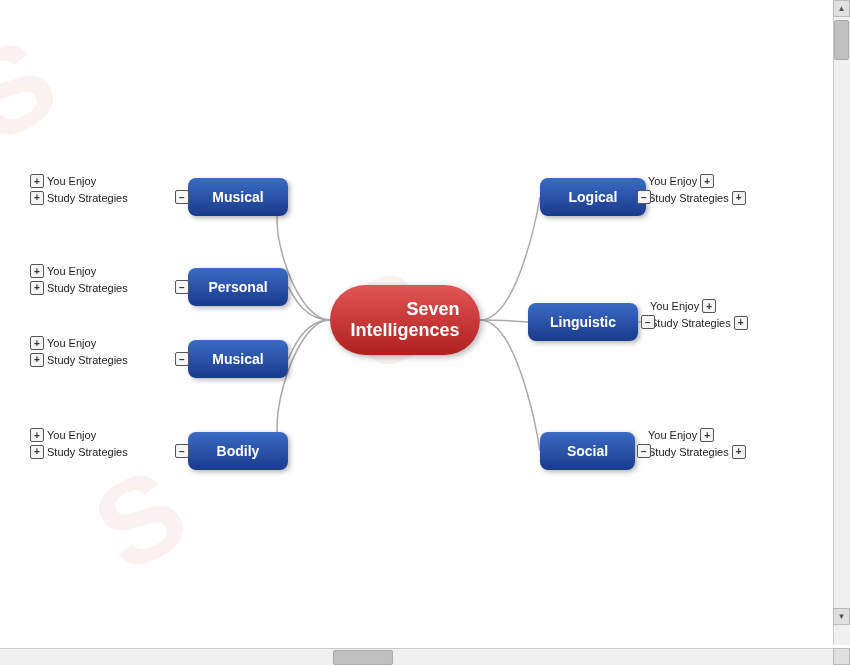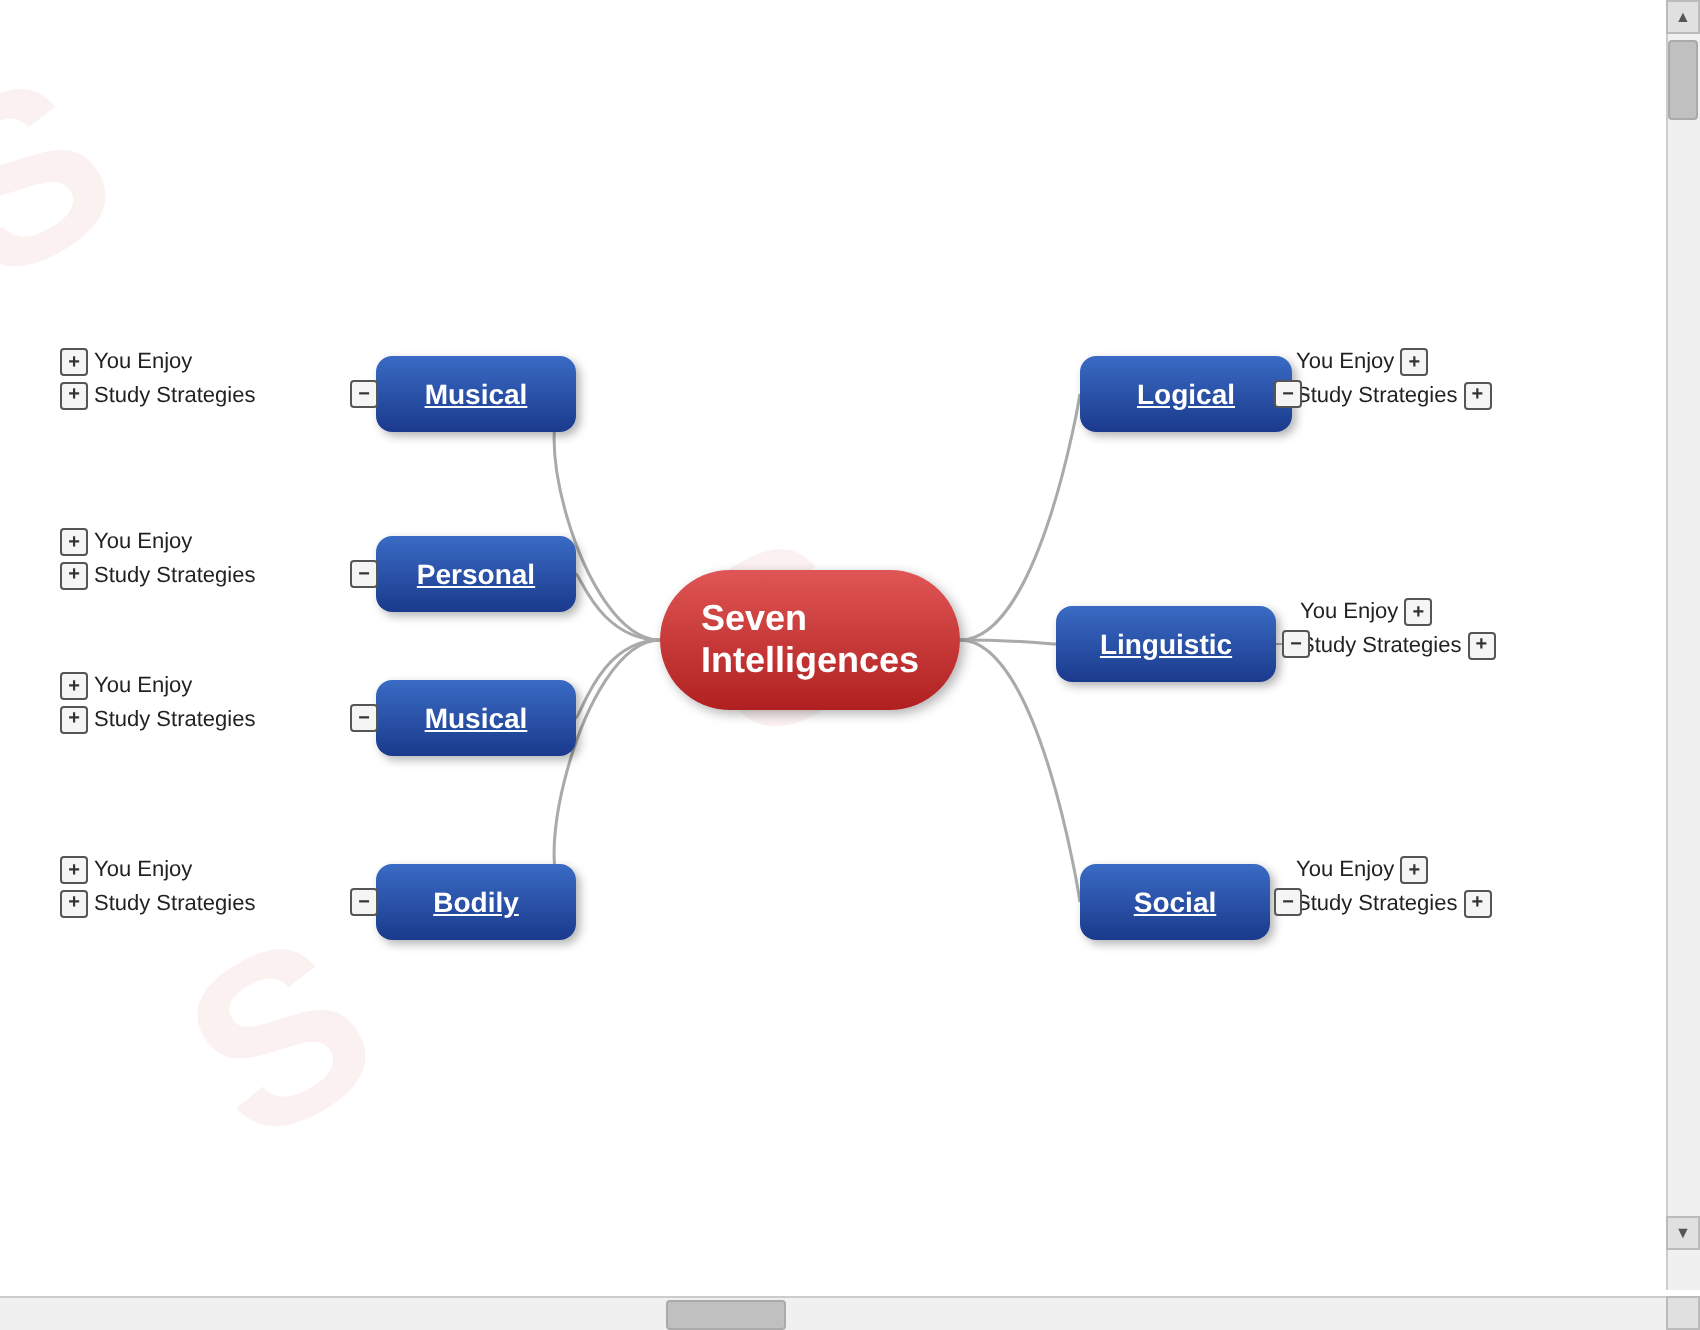--- a/index.html
+++ b/index.html
@@ -113,21 +113,21 @@
       position: absolute;
       left: 330px;
       top: 285px;
       width: 150px;
       height: 70px;
       background: linear-gradient(to bottom, #e05555, #b02020);
       border-radius: 35px;
       display: flex;
       align-items: center;
       justify-content: center;
-      text-align: left;
+      text-align: right;
       color: white;
       font-size: 18px;
       font-weight: bold;
       z-index: 5;
       box-shadow: 2px 2px 6px rgba(0,0,0,0.3);
       cursor: pointer;
     }
 
     
     .branch-node {
@@ -138,21 +138,20 @@
       border-radius: 8px;
       display: flex;
       align-items: center;
       justify-content: center;
       color: white;
       font-size: 14px;
       font-weight: bold;
       z-index: 5;
       box-shadow: 2px 2px 5px rgba(0,0,0,0.3);
       cursor: pointer;
-      text-decoration: underline;
     }
 
     
     .leaf-label {
       position: absolute;
       z-index: 5;
       font-size: 11px;
       color: #222;
       line-height: 1.5;
     }

